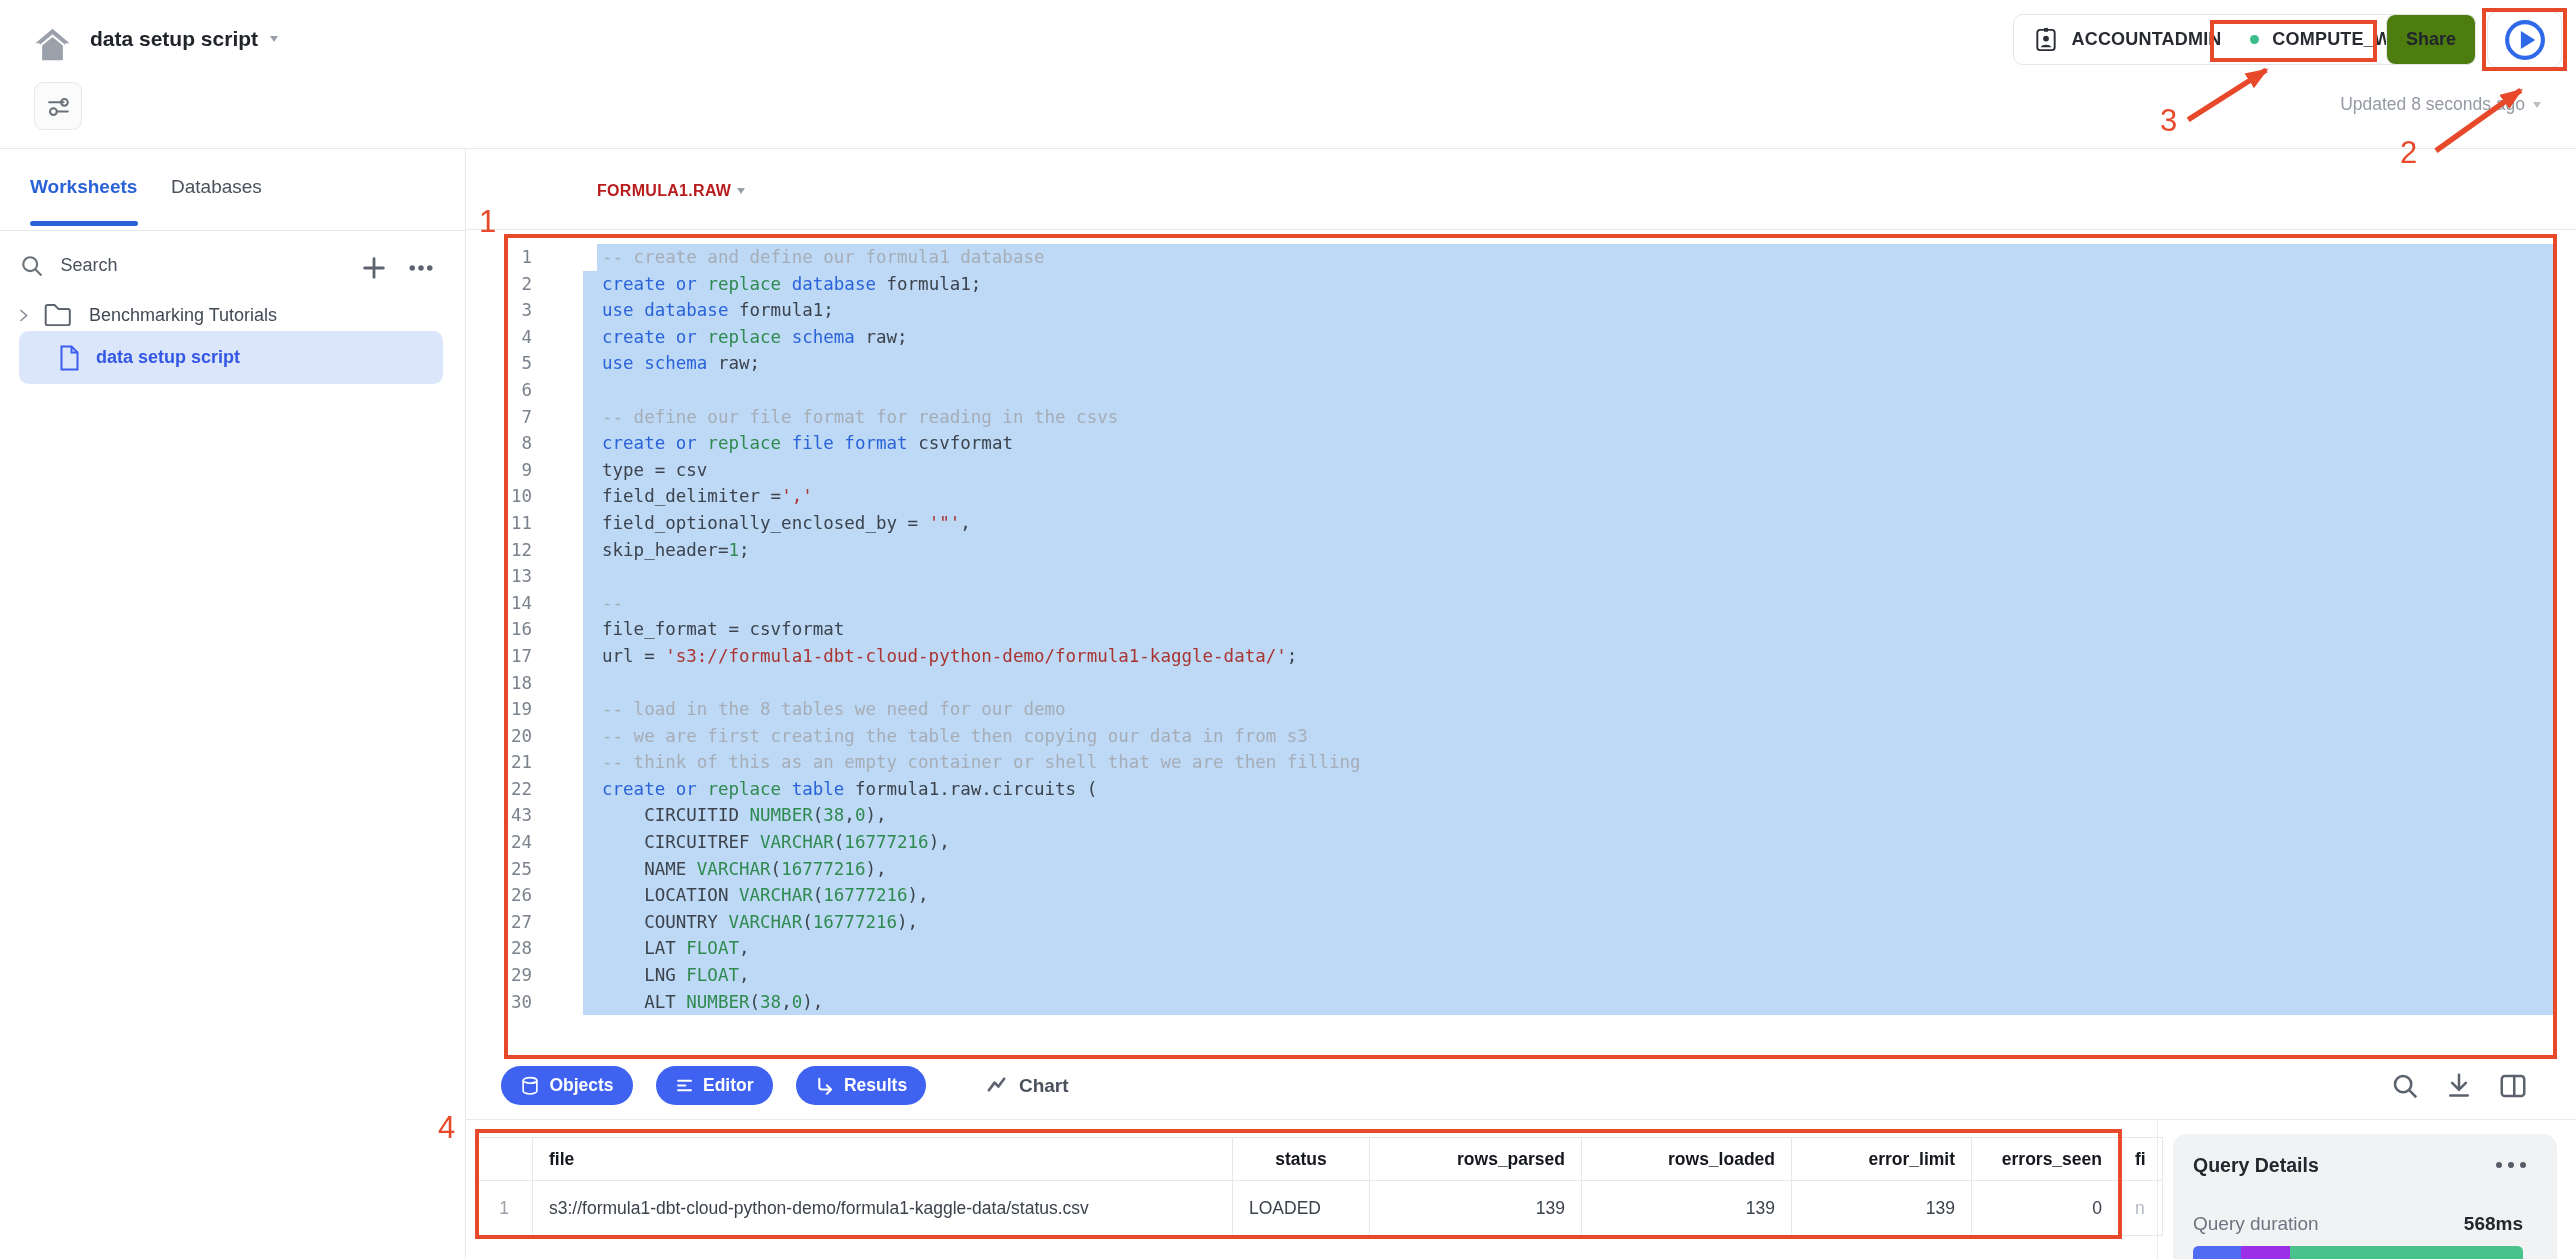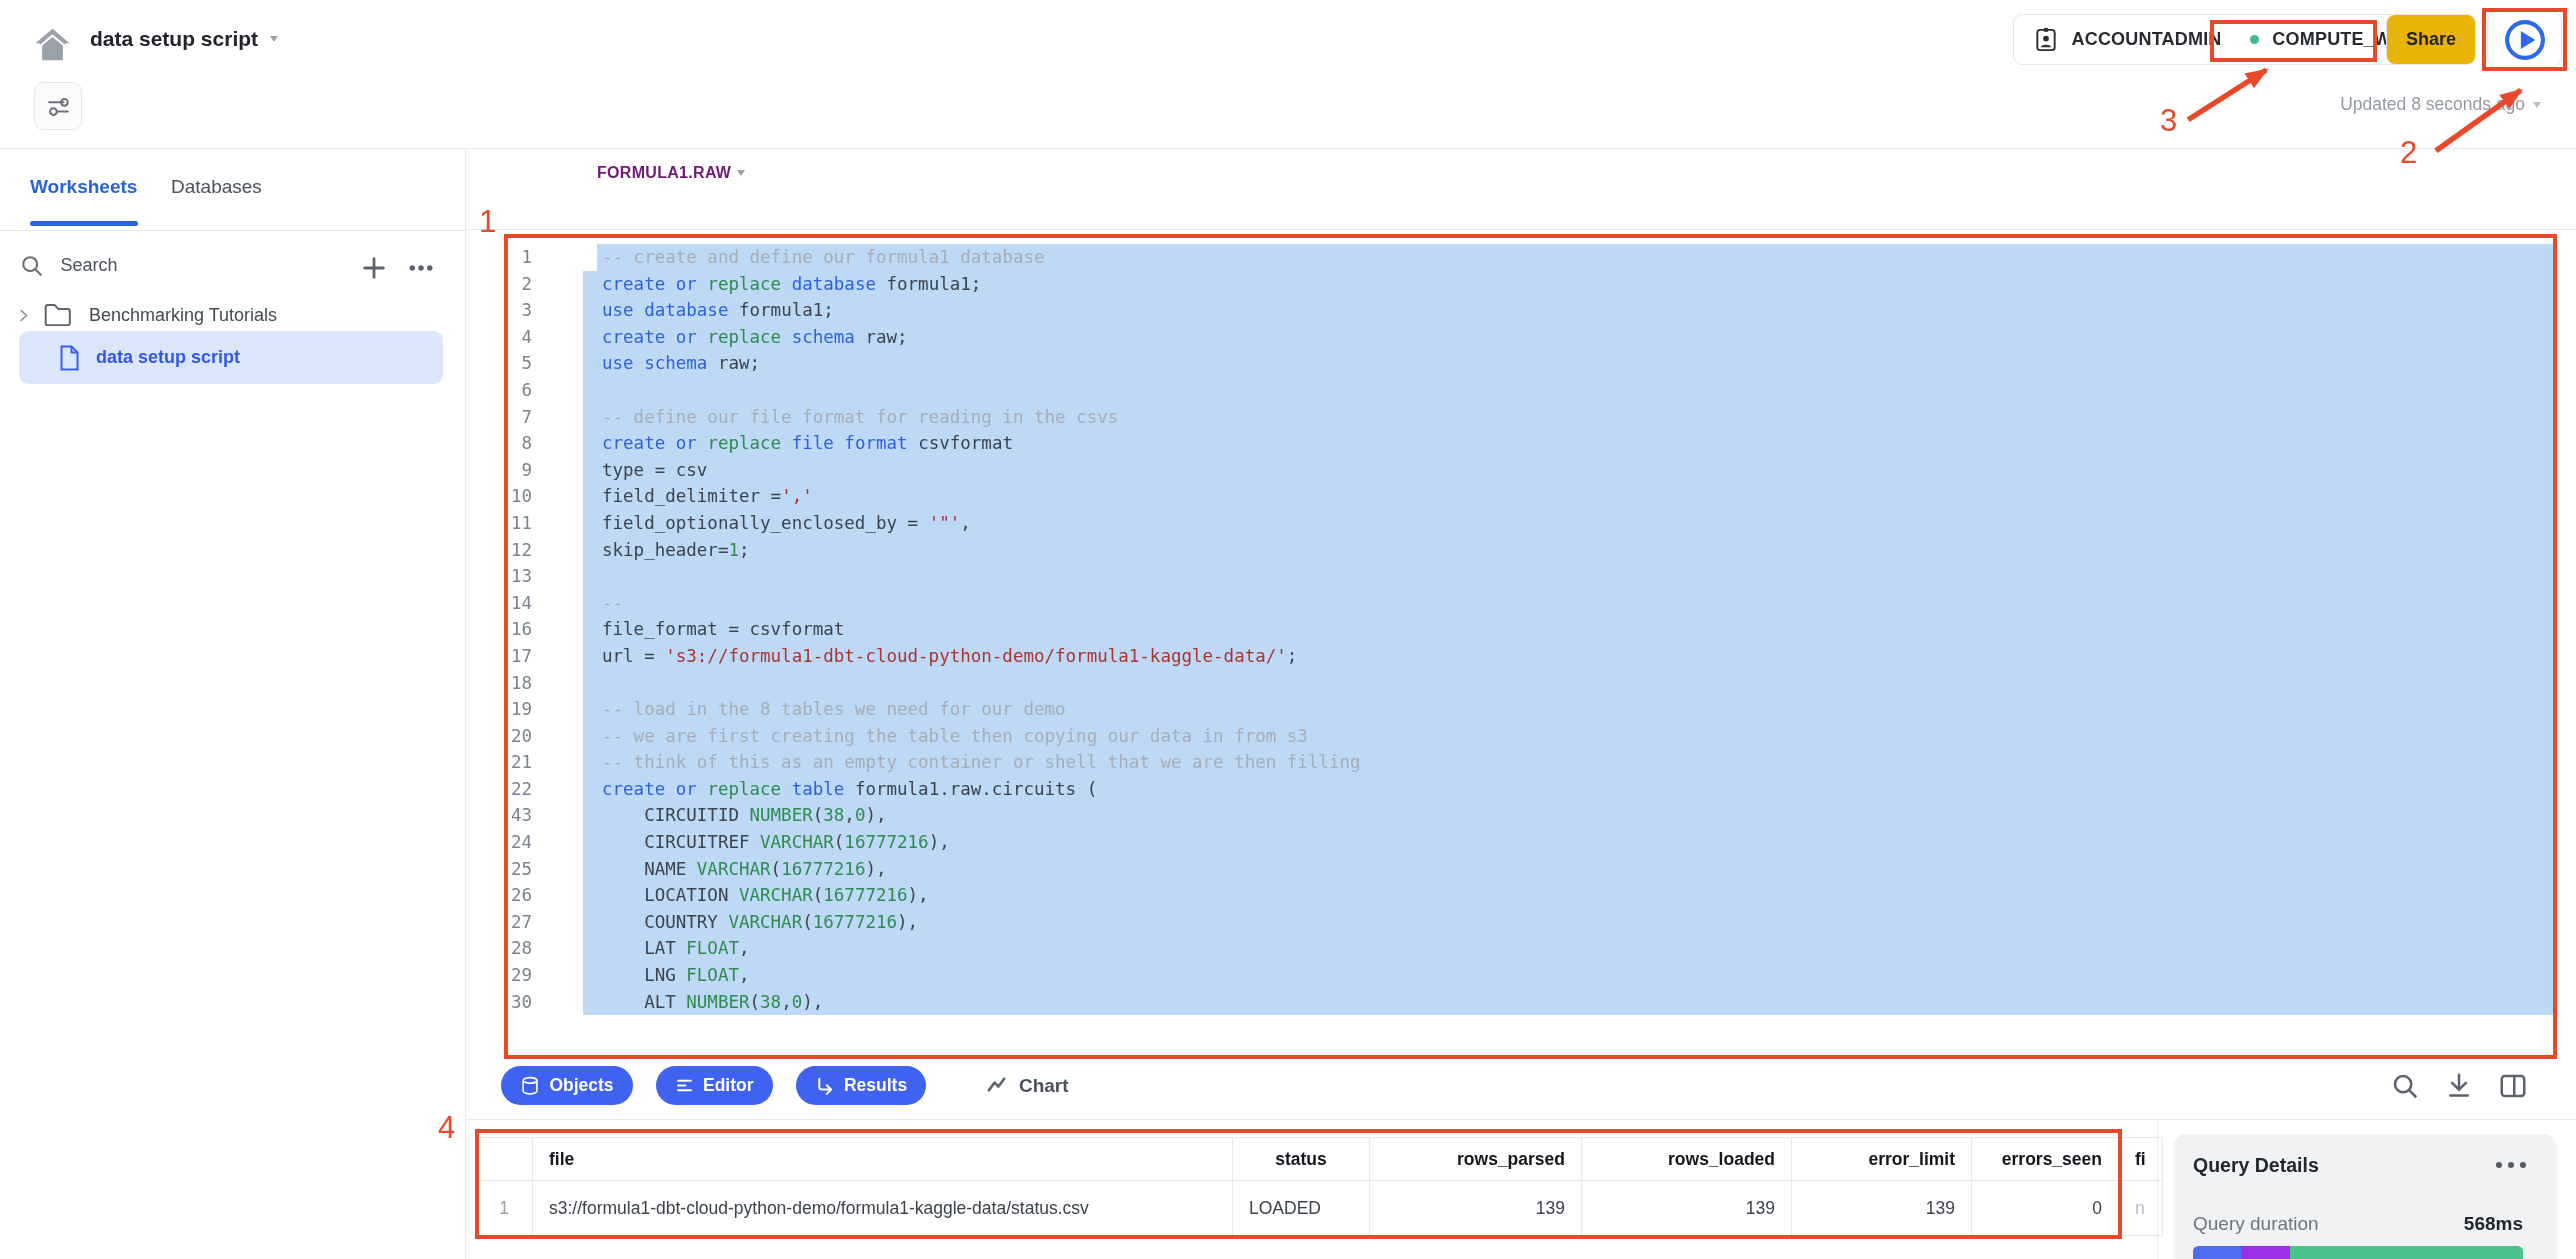--- a/index.html
+++ b/index.html
@@ -14,41 +14,41 @@
   .hdr-divider { left:0; top:148px; width:2576px; height:1.3px; background:#e8e9eb; }
   .home-btn { left:28px; top:20px; width:48px; height:48px; display:flex; align-items:center; justify-content:center; color:#9ba1aa; }
   .title-wrap { left:90px; top:27px; display:flex; align-items:center; gap:12px; }
   .ws-title { font-size:21px; font-weight:700; color:#21252b; }
   .caret { width:0; height:0; border-left:6px solid transparent; border-right:6px solid transparent; border-top:7.4px solid #9aa0a8; }
   .caret.sm { border-left-width:4.7px; border-right-width:4.7px; border-top-width:6px; }
   .filters-btn { left:34px; top:82px; width:48px; height:48px; border:1.3px solid #e5e7ea; border-radius:9.4px; display:flex; align-items:center; justify-content:center; color:#6a7078; background:#fbfbfc; }
   .role-pill { left:2013px; top:14px; height:51px; border:1.3px solid #e4e6e9; border-radius:9.4px; background:#fff; display:flex; align-items:center; padding:0 20px; gap:13.5px; }
   .role-pill .lbl { font-size:18px; font-weight:700; color:#272b31; letter-spacing:0.2px; }
   .wh-dot { width:8.8px; height:8.8px; border-radius:50%; margin-left:15px; }
-  .share-btn { left:2386px; top:14px; width:90px; height:51px; border:1.3px solid #e4e6e9; border-radius:9.4px; background:#eab308; display:flex; align-items:center; justify-content:center; font-size:18px; font-weight:600; color:#22262c; }
+  .share-btn { left:2386px; top:14px; width:90px; height:51px; border:1.3px solid #e4e6e9; border-radius:9.4px; background:#4d7c0f; display:flex; align-items:center; justify-content:center; font-size:18px; font-weight:600; color:#22262c; }
   .run-btn { left:2487px; top:11.4px; width:75px; height:57px; border:1.3px solid #e4e6e9; border-radius:10.8px; background:#fff; display:flex; align-items:center; justify-content:center; color:#2d69e8; }
   .updated { top:94px; right:35px; display:flex; align-items:center; gap:8px; color:#949aa4; font-size:17.5px; }
 
   
   .side-border { left:465px; top:149px; bottom:0; width:1.3px; background:#e8e9eb; }
   .tab { top:176px; font-size:19px; }
   .tab-ws { left:30px; color:#2a62d8; font-weight:700; }
   .tab-db { left:171px; color:#4b515c; font-weight:500; }
   .tab-underline { left:30px; top:221px; width:108px; height:4.7px; background:#2a62d8; border-radius:2.7px; }
   .tabs-divider { left:0; top:230px; width:465px; height:1.3px; background:#e8e9eb; }
   .search-row { left:19px; top:253px; display:flex; align-items:center; gap:16px; color:#6a7078; }
   .search-txt { font-size:18px; color:#4a515c; font-weight:500; }
   .side-actions { left:360px; top:253px; display:flex; align-items:center; gap:17.5px; color:#5d6470; }
   .tree-folder { left:16px; top:298px; height:34px; display:flex; align-items:center; gap:12px; color:#8a8f98; }
   .tree-folder .lbl { font-size:18px; color:#434a55; margin-left:4px; }
   .tree-selected { left:19px; top:331px; width:424px; height:53px; background:#dce6fa; border-radius:9.4px; display:flex; align-items:center; gap:15px; padding-left:39px; }
   .tree-selected .lbl { font-size:18px; font-weight:600; color:#3457e6; }
 
   
-  .ctx-selector { left:597px; top:164px; display:flex; align-items:center; gap:6px; font-size:16px; font-weight:700; color:#701a75; letter-spacing:0.3px; }
+  .ctx-selector { left:597px; top:182px; display:flex; align-items:center; gap:6px; font-size:16px; font-weight:700; color:#b91c1c; letter-spacing:0.3px; }
   .editor-divider { left:466px; top:229px; width:2110px; height:1.3px; background:#e8e9eb; }
   .code-area { left:465px; top:244px; width:2111px; }
   .line { position:relative; height:26.6px; font-family:"DejaVu Sans Mono", monospace; font-size:17.5px; line-height:26.6px; }
   .line .sel { position:absolute; left:118px; right:23px; top:0; height:100%; background:#bdd9f6; }
   .line.first .sel { left:132px; }
   .line .ln { position:absolute; left:0; width:67px; text-align:right; color:#7a828d; }
   .line .txt { position:absolute; left:137px; white-space:pre; }
   .tk-k { color:#2a63d9; } .tk-g { color:#2f8a4f; } .tk-c { color:#a6adb6; }
   .tk-s { color:#a93430; } .tk-t { color:#3c434d; }
 

